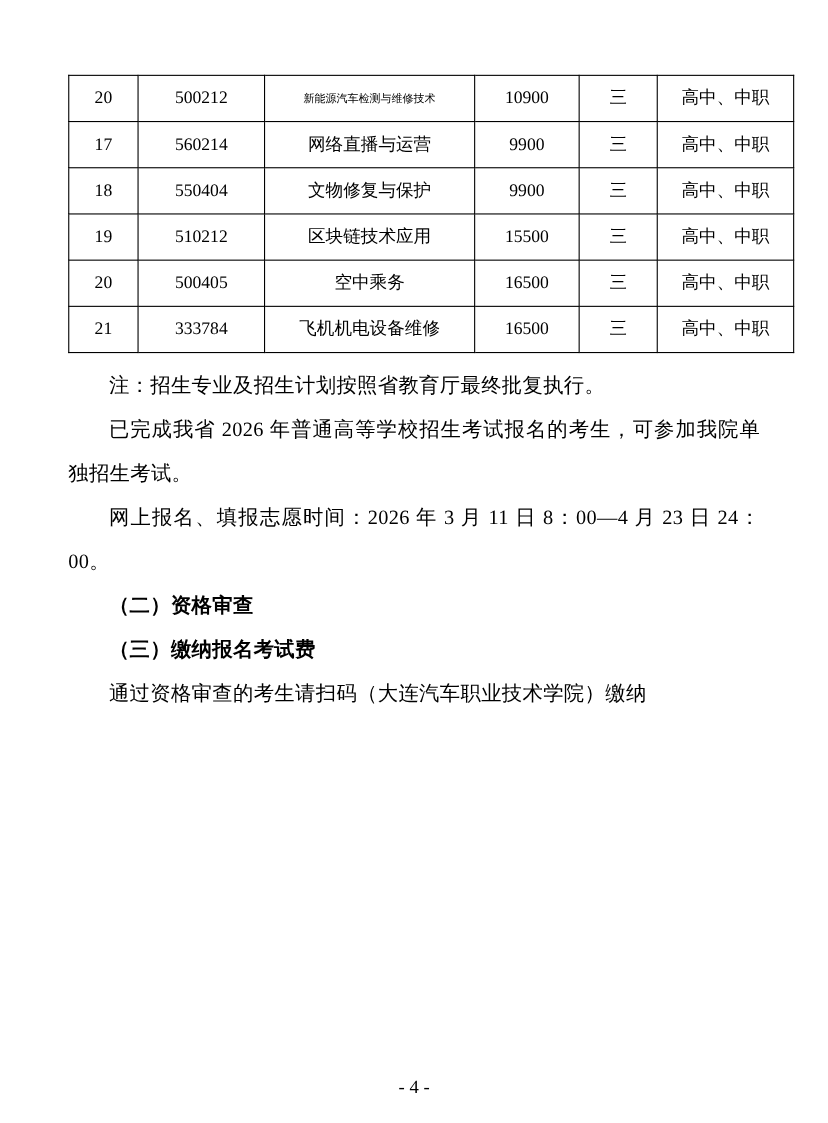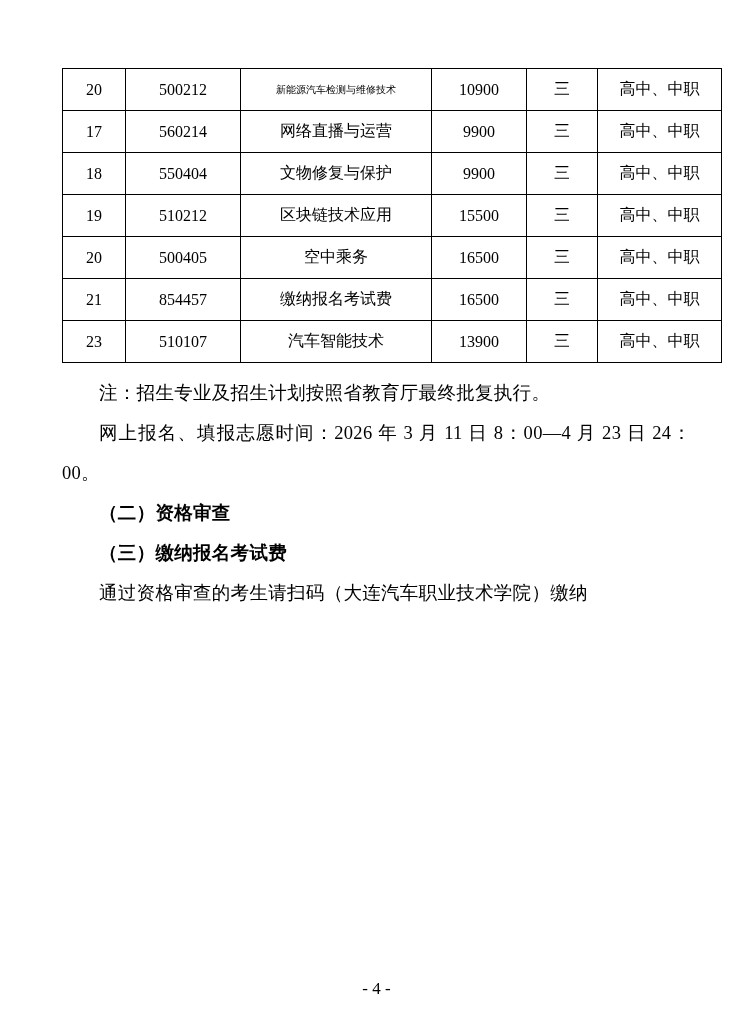--- a/index.html
+++ b/index.html
@@ -112,39 +112,32 @@
       <tr>
         <td class="c-no">20</td>
         <td class="c-code">500405</td>
         <td class="c-name">空中乘务</td>
         <td class="c-fee">16500</td>
         <td class="c-year">三</td>
         <td class="c-source">高中、中职</td>
       </tr>
       <tr>
         <td class="c-no">21</td>
-        <td class="c-code">854457</td>
-        <td class="c-name">缴纳报名考试费</td>
+        <td class="c-code">333784</td>
+        <td class="c-name">飞机机电设备维修</td>
         <td class="c-fee">16500</td>
-        <td class="c-year">三</td>
-        <td class="c-source">高中、中职</td>
-      </tr>
-      <tr>
-        <td class="c-no">23</td>
-        <td class="c-code">510107</td>
-        <td class="c-name">汽车智能技术</td>
-        <td class="c-fee">13900</td>
         <td class="c-year">三</td>
         <td class="c-source">高中、中职</td>
       </tr>
     </tbody>
   </table>
 
   <p class="para indent note">注：招生专业及招生计划按照省教育厅最终批复执行。</p>
 
+  <p class="para indent">已完成我省 2026 年普通高等学校招生考试报名的考生，可参加我院单独招生考试。</p>
 
 
   <p class="para indent">网上报名、填报志愿时间：2026 年 3 月 11 日 8：00—4 月 23 日 24：00。</p>
 
   <p class="para indent bold">（二）资格审查</p>
 
 
   <p class="para indent bold">（三）缴纳报名考试费</p>
 
   <p class="para indent">通过资格审查的考生请扫码（大连汽车职业技术学院）缴纳</p>

